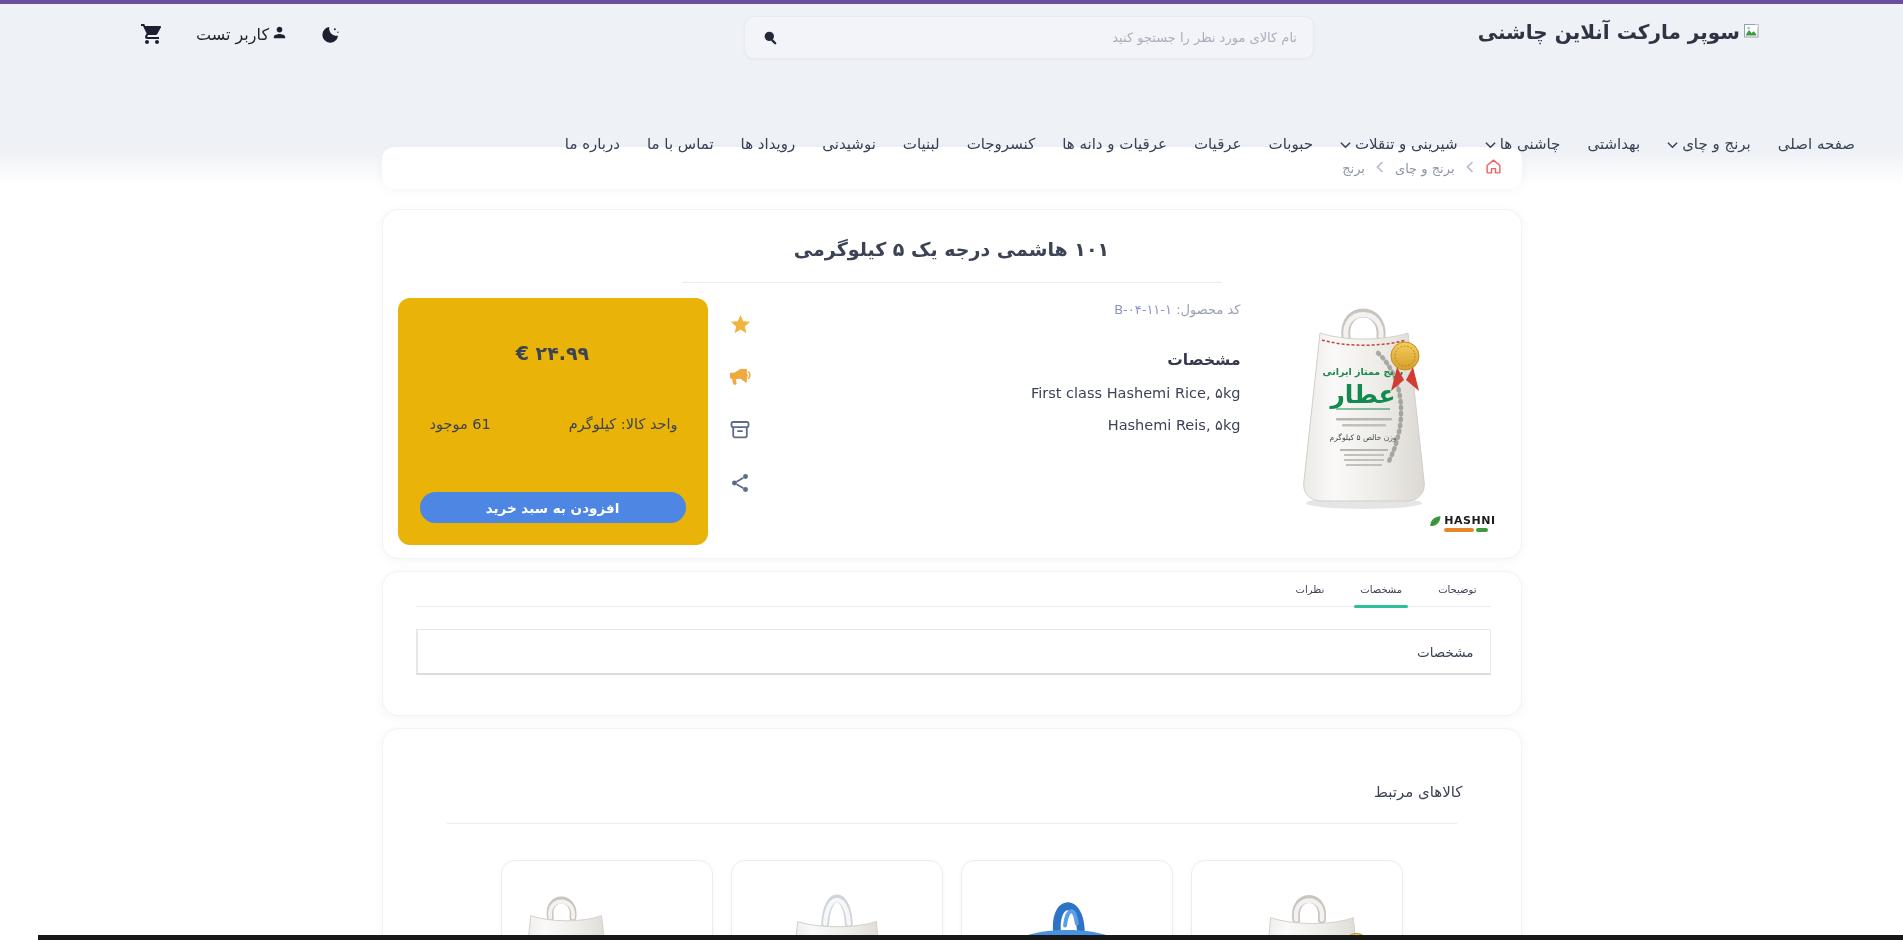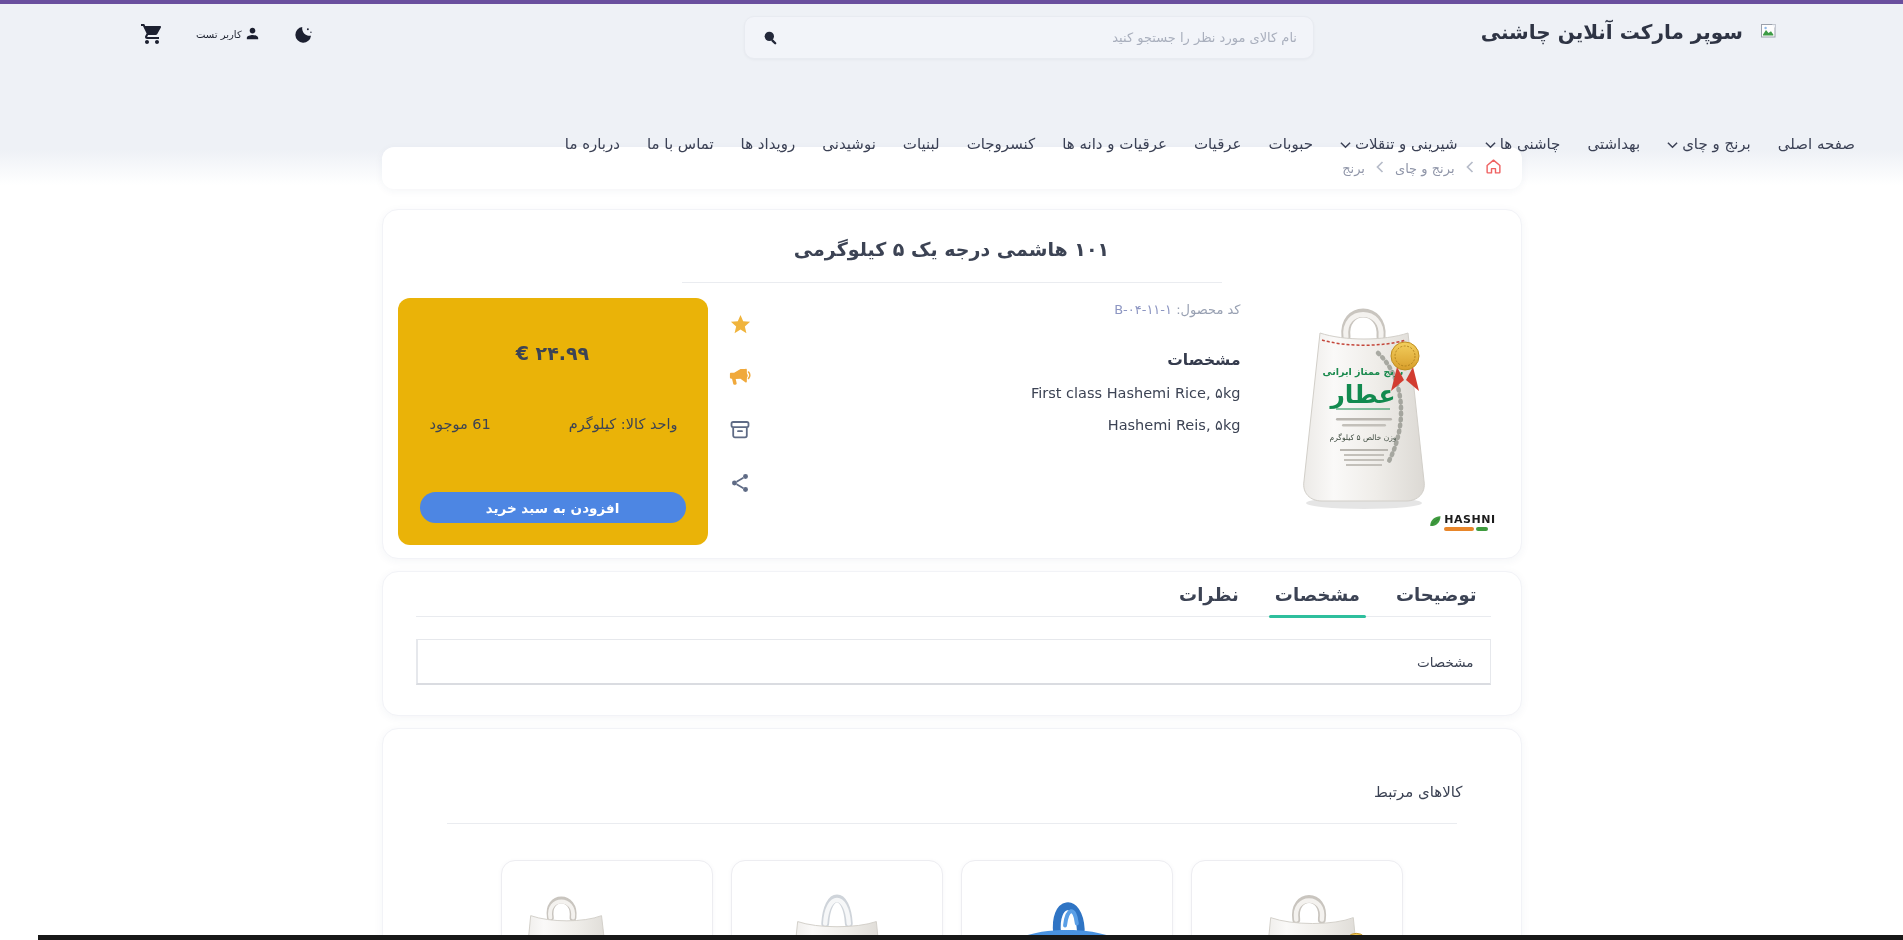--- a/index.html
+++ b/index.html
@@ -1,31 +1,31 @@
 <!DOCTYPE html>
 <html><head>
 <meta charset="utf-8">
 <style>
   * { margin:0; padding:0; box-sizing:border-box; }
   body { font-family:"DejaVu Sans","Liberation Sans",sans-serif; background:#fff; }
   .page { position:relative; width:1903px; height:940px; overflow:hidden;
           background:linear-gradient(180deg,#eef1f6 0px,#eef1f6 150px,#ffffff 185px); }
   .topbar { height:4px; background:#6a4f9e; }
   .header { position:relative; height:143px; }
-  .logo { position:absolute; top:16px; right:126px; direction:rtl; display:flex; align-items:center; gap:18px;
+  .logo { position:absolute; top:16px; right:143px; direction:rtl; display:flex; align-items:center; gap:4px;
           font-size:20px; font-weight:bold; color:#2e3444; }
   .search-wrap { position:absolute; top:12px; left:744px; width:570px; height:43px; background:#f2f4f9;
           border:1px solid #e8ebf1; border-radius:10px; display:flex; align-items:center; direction:rtl;
           padding:0 16px; box-shadow:0 1px 3px rgba(20,30,60,.04); }
   .search-wrap input { flex:1; background:transparent; border:none; outline:none; font-size:13px;
           color:#3f4656; direction:rtl; text-align:right; font-family:inherit; }
   .search-wrap input::placeholder { color:#a9afbd; }
   .search-btn { background:none; border:none; cursor:pointer; display:flex; align-items:center; padding:0; }
   .controls { position:absolute; top:18px; left:140px; display:flex; align-items:center; gap:32px; direction:rtl; }
-  .user-chip { display:flex; align-items:center; gap:2px; font-size:10px; color:#1e2330; cursor:pointer; }
+  .user-chip { display:flex; align-items:center; gap:2px; font-size:16px; color:#1e2330; cursor:pointer; }
   .iconbtn { background:none; border:none; cursor:pointer; display:flex; align-items:center; padding:0; }
   .nav { position:absolute; top:84px; right:48px; direction:rtl; display:flex; gap:27px; align-items:center; }
   .nav-item { display:flex; align-items:center; gap:4px; font-size:15px; color:#3b4155; cursor:pointer;
           text-decoration:none; white-space:nowrap;margin-top:47px; }
   .card { width:1140px; margin:0 auto; background:#fff; border-radius:16px;
           box-shadow:0 2px 10px rgba(40,50,90,.05); border:1px solid #f2f3f7; }
   .crumb-card { width:1140px; margin:0 auto; height:42px; background:#fff; border-radius:12px;
           box-shadow:0 2px 8px rgba(40,50,90,.05); display:flex; direction:rtl; align-items:center;
           padding:0 20px; gap:11px; color:#8f95a8; font-size:13px; }
   .crumb-link { color:#8f95a8; text-decoration:none; cursor:pointer; }
@@ -39,28 +39,28 @@
   .add-btn { position:absolute; bottom:22px; left:22px; right:22px; height:31px; background:#4d86e3; color:#fff;
           border:none; border-radius:16px; font-size:13.5px; font-weight:bold; cursor:pointer; font-family:inherit; }
   .icons-col { position:absolute; left:345px; top:103px; display:flex; flex-direction:column; gap:30px; align-items:center; }
   .specs { position:absolute; right:280px; top:92px; width:430px; direction:rtl; text-align:right; }
   .code-line { font-size:13px; color:#98a0b2; }
   .code-val { color:#8d96c2; direction:ltr; unicode-bidi:embed; }
   .specs-h { margin-top:34px; font-size:15.5px; font-weight:bold; color:#353b4d; }
   .spec-line { margin-top:16px; font-size:14.5px; color:#3c4354; }
   .spec-line span { direction:ltr; unicode-bidi:embed; }
   .bag-wrap { position:absolute; right:75px; top:83px; width:162px; height:218px; }
-  .watermark { position:absolute; right:25px; top:303px; display:flex; gap:2px; }
+  .watermark { position:absolute; right:25px; top:303px; display:flex; align-items:center; gap:2px; }
   .wm-col { display:flex; flex-direction:column; gap:1px; }
   .wm-text { font-size:11px; font-weight:bold; color:#1c1c1c; letter-spacing:.5px; }
   .wm-sub { display:flex; gap:2px; }
   .tabs-card { position:relative; height:145px; margin-top:12px; }
   .tabs-underline { margin:0 30px 0 33px; border-bottom:1.5px solid #e9ebef; }
   .tabs-row { direction:rtl; display:flex; gap:36px; padding:12px 14px 0; }
-  .tab { padding-bottom:11px; font-size:18px; color:#3c4354; cursor:pointer; position:relative;font-weight:bold; }
+  .tab { padding-bottom:11px; font-size:10px; color:#3c4354; cursor:pointer; position:relative; }
   .tab.active::after { content:''; position:absolute; bottom:-1.5px; left:-6px; right:-6px; height:3px;
           background:#2ebf9d; border-radius:2px; }
   .spec-table { margin:22px 30px 0 33px; border:1px solid #e6e8ec; border-bottom:2px solid #dadce1;
           direction:rtl; display:flex; height:46px; align-items:stretch; }
   .cell-label { flex:1; display:flex; align-items:center; padding-right:16px; font-size:13.5px; color:#3c4354; }
   .cell-empty { width:272px; border-left:1px solid #e6e8ec; }
   .related-card { position:relative; height:230px; margin-top:12px; }
   .rel-h { padding:54px 58px 0 0; text-align:right; font-size:15px; color:#3c4354; direction:rtl; }
   .rel-divider { width:1010px; margin:22px auto 0; border-top:1px solid #eaecf0; }
   .rel-row { display:flex; justify-content:center; gap:18px; margin-top:36px; }

